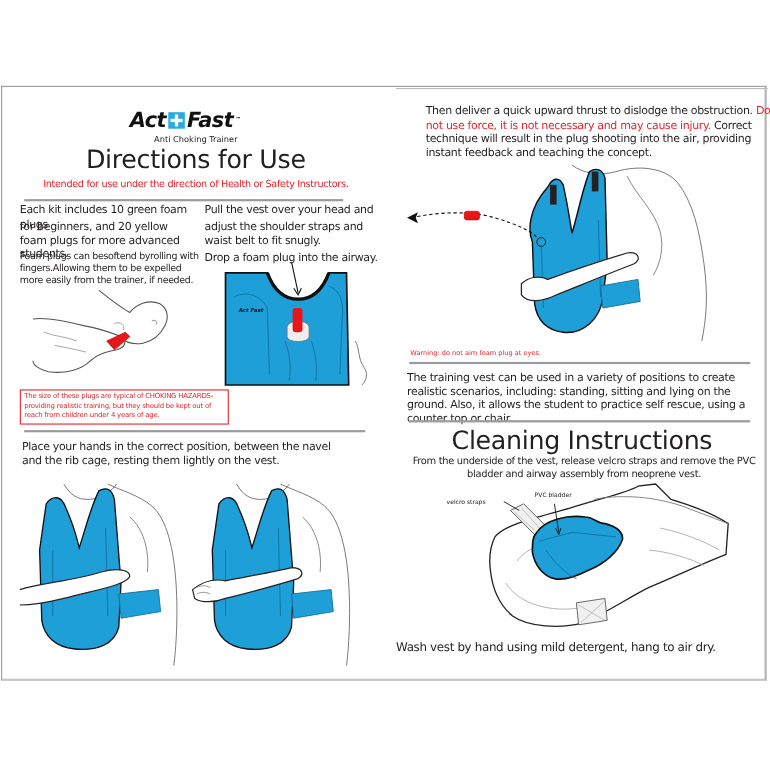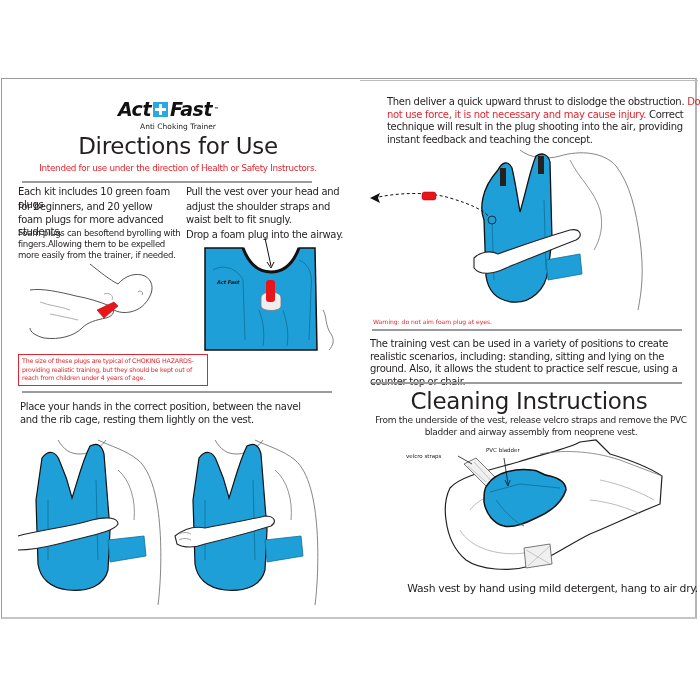--- a/index.html
+++ b/index.html
@@ -144,13 +144,13 @@
   <path d="M90 52 L120 44 L160 48 M96 60 C106 74,118 84,124 86" fill="none" stroke="#0f6f9c" stroke-width="0.8"></path>
   <path d="M124 108 L150 104 L152 124 L126 128 Z" fill="#f0f0f0" stroke="#555" stroke-width="0.8"></path>
   <path d="M126 110 L150 124 M150 106 L128 126" fill="none" stroke="#999" stroke-width="0.5"></path>
   <line x1="104" y1="18" x2="108" y2="44" stroke="#111" stroke-width="0.8"></line>
   <path d="M105 40 L108 46 L110 40" fill="none" stroke="#111" stroke-width="0.8"></path>
   <line x1="58" y1="16" x2="72" y2="24" stroke="#111" stroke-width="0.8"></line>
   <text x="6" y="18" font-size="5.5" fill="#222" font-family="DejaVu Sans, sans-serif">velcro straps</text>
   <text x="86" y="12" font-size="5.5" fill="#222" font-family="DejaVu Sans, sans-serif">PVC bladder</text>
 </svg>
 
-<div class="abs" style="left:360px;width:338px;top:582px;text-align:right;font-family:'DejaVu Sans',sans-serif;font-size:10.8px;letter-spacing:-0.3px;">Wash vest by hand using mild detergent, hang to air dry.</div>
+<div class="abs" style="left:360px;width:338px;top:582px;text-align:left;font-family:'DejaVu Sans',sans-serif;font-size:10.8px;letter-spacing:-0.3px;">Wash vest by hand using mild detergent, hang to air dry.</div>
 
 </body></html>

